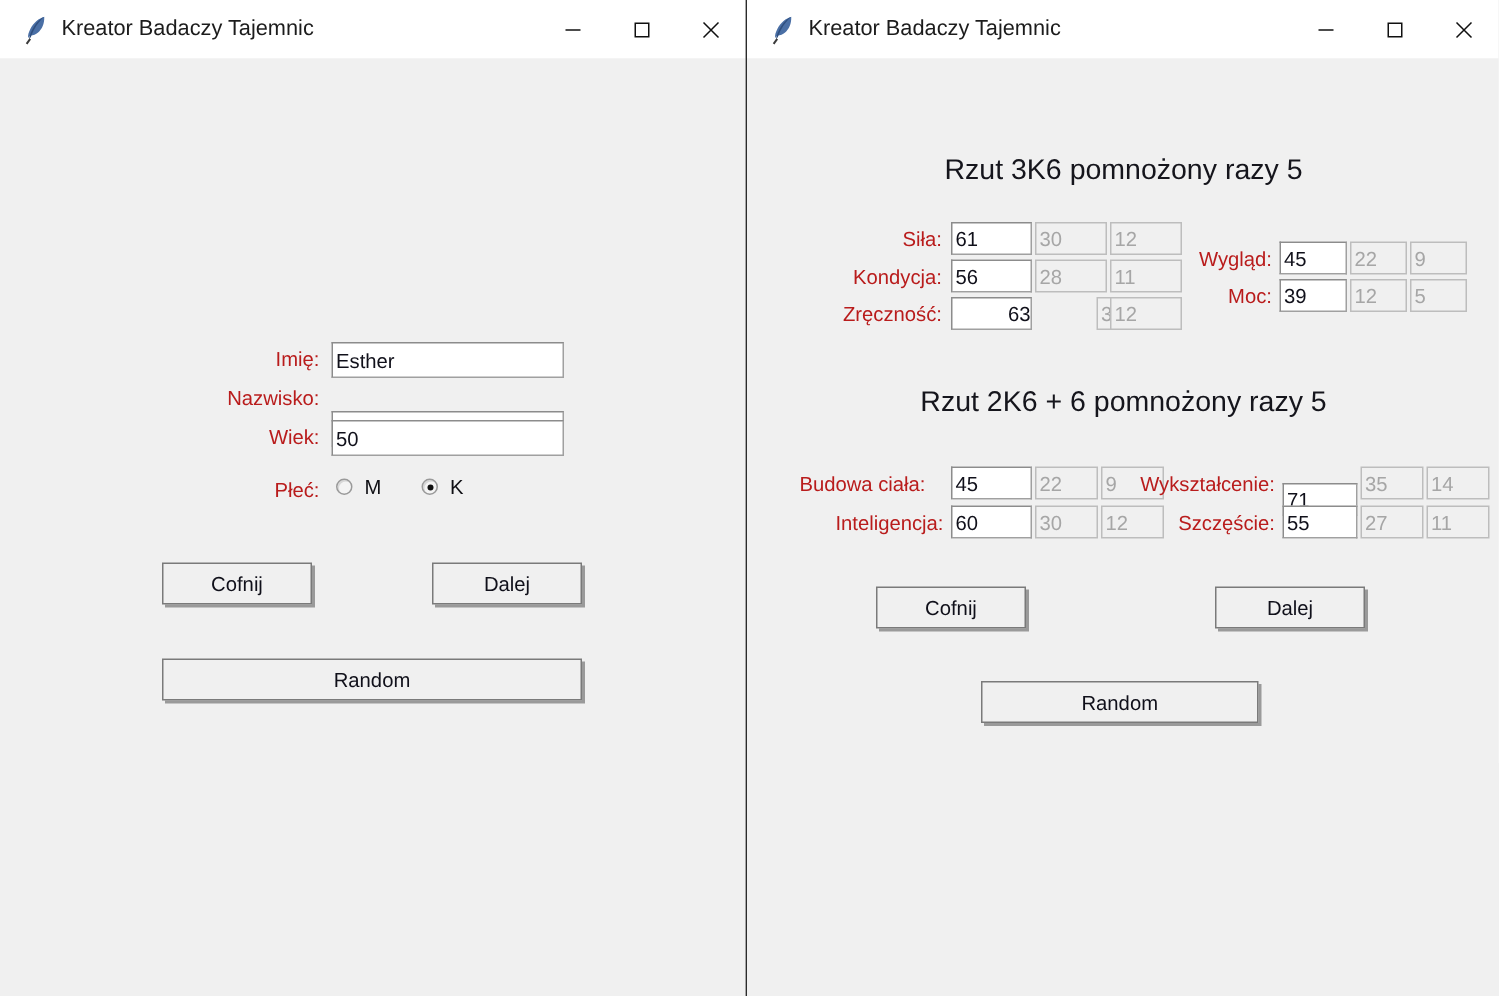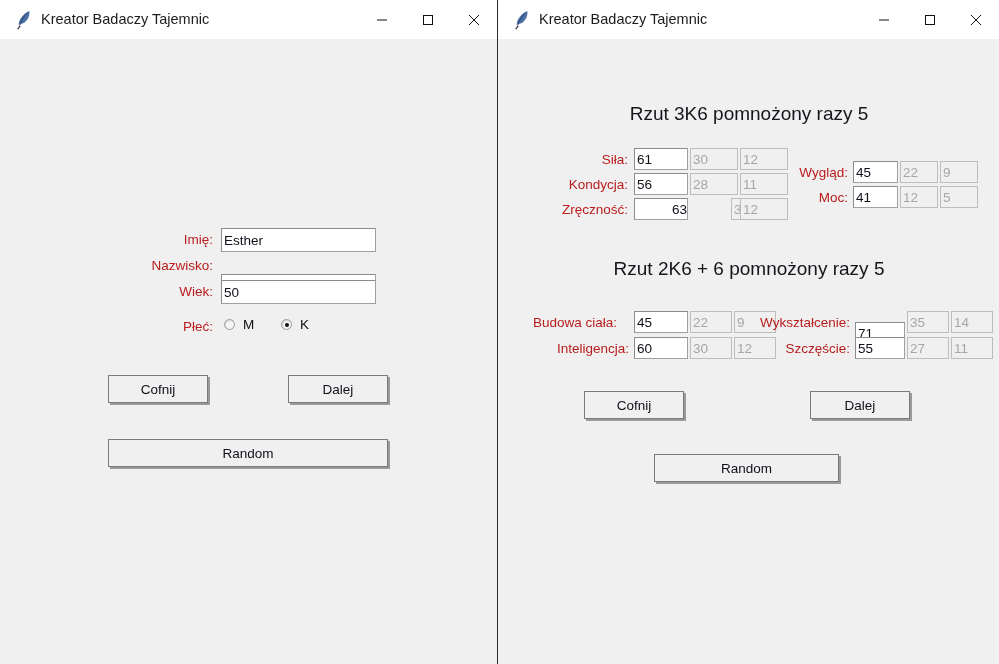--- a/index.html
+++ b/index.html
@@ -174,21 +174,21 @@
       <div class="tk-entry" style="left:136px;top:159px;width:54px;height:22px;padding-left:37px;">63</div>
       <div class="tk-entry disabled" style="left:210px;top:159px;width:48px;height:22px;margin-left:23px;">31</div>
       <div class="tk-entry disabled" style="left:242px;top:159px;width:48px;height:22px;">12</div>
 
       <div class="tk-label r" style="left:266px;top:125px;width:84px;">Wygląd:</div>
       <div class="tk-entry" style="left:355px;top:122px;width:45px;height:22px;">45</div>
       <div class="tk-entry disabled" style="left:402px;top:122px;width:38px;height:22px;">22</div>
       <div class="tk-entry disabled" style="left:442px;top:122px;width:38px;height:22px;">9</div>
 
       <div class="tk-label r" style="left:266px;top:150px;width:84px;">Moc:</div>
-      <div class="tk-entry" style="left:355px;top:147px;width:45px;height:22px;">41</div>
+      <div class="tk-entry" style="left:355px;top:147px;width:45px;height:22px;">39</div>
       <div class="tk-entry disabled" style="left:402px;top:147px;width:38px;height:22px;">12</div>
       <div class="tk-entry disabled" style="left:442px;top:147px;width:38px;height:22px;">5</div>
 
       <div class="sec-title" style="left:51px;top:219px;width:400px;">Rzut 2K6 + 6 pomnożony razy 5</div>
 
       <div class="tk-label r" style="left:8px;top:275px;width:111px;">Budowa ciała:</div>
       <div class="tk-entry" style="left:136px;top:272px;width:54px;height:22px;">45</div>
       <div class="tk-entry disabled" style="left:192px;top:272px;width:42px;height:22px;">22</div>
       <div class="tk-entry disabled" style="left:236px;top:272px;width:42px;height:22px;">9</div>
 

